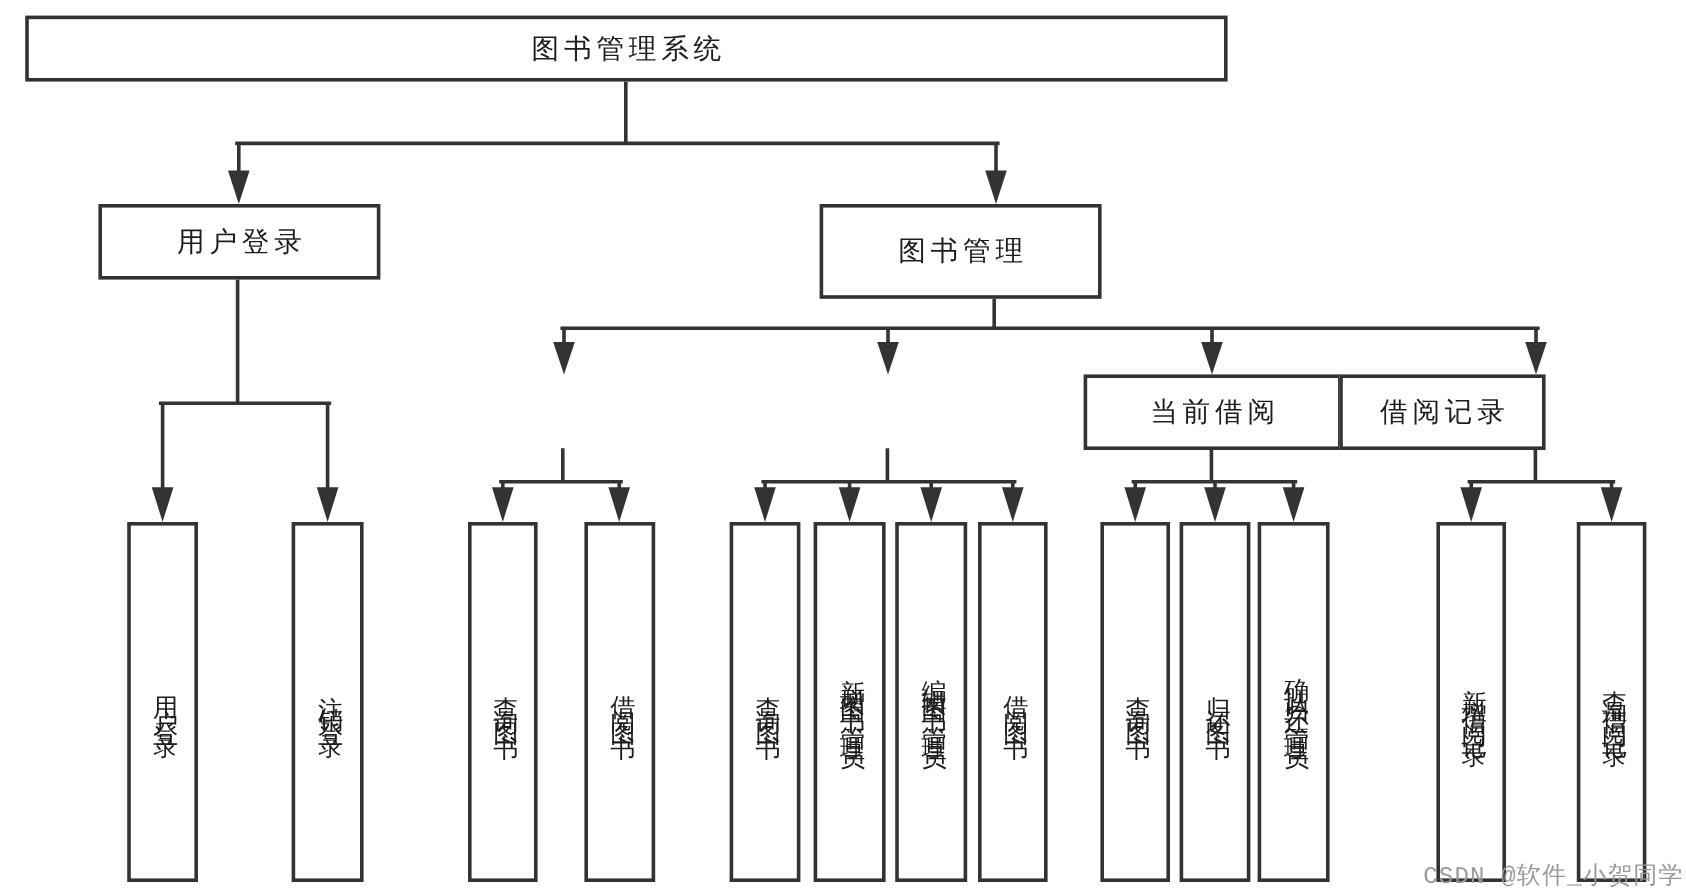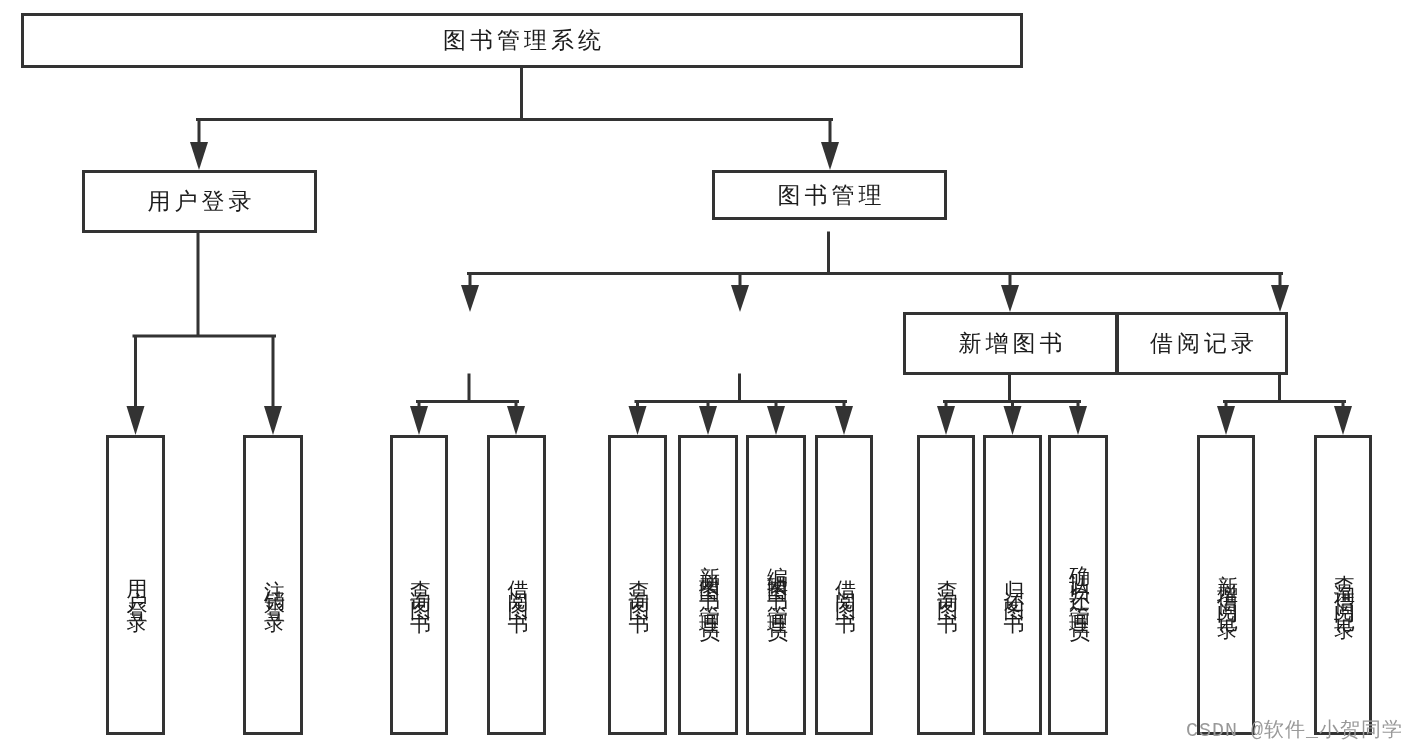--- a/index.html
+++ b/index.html
@@ -86,26 +86,26 @@
     </g>
   </svg>
 
   <div class="hnode" style="left:21px;top:13px;width:1002px;height:55px">
     <span>图书管理系统</span>
   </div>
 
   <div class="hnode" style="left:82px;top:170px;width:235px;height:63px">
     <span>用户登录</span>
   </div>
-  <div class="hnode" style="left:712px;top:170px;width:235px;height:50px">
+  <div class="hnode" style="left:683px;top:170px;width:235px;height:79px">
     <span>图书管理</span>
   </div>
 
   <div class="hnode" style="left:903px;top:312px;width:215px;height:63px">
-    <span>新增图书</span>
+    <span>当前借阅</span>
   </div>
   <div class="hnode" style="left:1116px;top:312px;width:172px;height:63px">
     <span>借阅记录</span>
   </div>
 
   <div class="vnode vlen4" style="left:106px;width:59px">
     <span>用户登录</span>
   </div>
   <div class="vnode vlen4" style="left:243px;width:60px">
     <span>注销登录</span>

